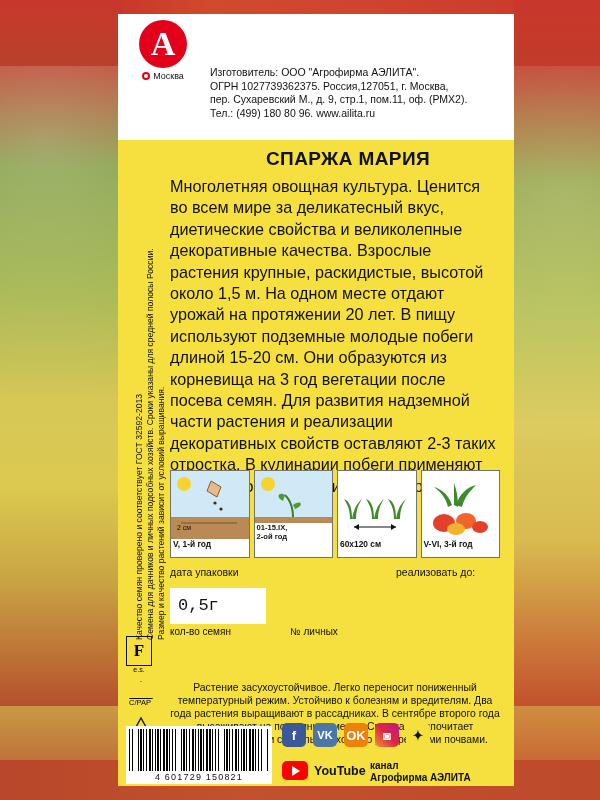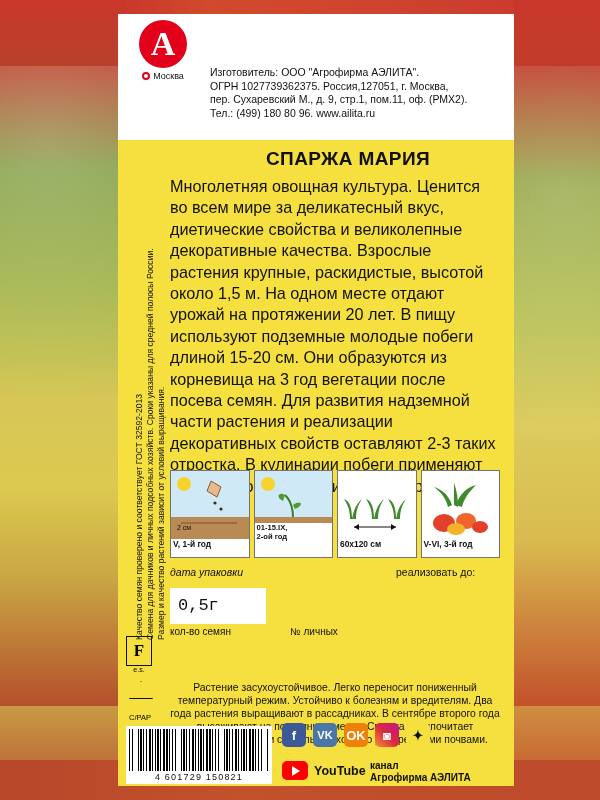--- a/index.html
+++ b/index.html
@@ -38,21 +38,21 @@
   
   .picto{position:absolute;left:170px;top:470px;width:330px;height:88px;display:flex;gap:4px;}
   .pbox{flex:1;background:#ffffff;position:relative;overflow:hidden;border:1px solid #737373;padding-left:36px;}
   .pcap{position:absolute;left:0;right:0;bottom:0;height:18px;background:#ffffff;font-size:8.4px;line-height:9px;color:#111;padding:1px 2px;box-sizing:border-box;font-weight:bold;}
   .sky{position:absolute;left:0;top:0;right:0;height:70px;background:#cfe9f7;}
   .soil{position:absolute;left:0;bottom:18px;right:0;height:22px;background:#b98a54;}
   .sun{position:absolute;width:14px;height:14px;border-radius:50%;background:#f6d32d;}
   .seedrow{position:absolute;left:6px;bottom:26px;font-size:7px;color:#111;}
 
   
-  .lbl-pack{position:absolute;left:170px;top:566px;font-size:10.5px;color:#111;font-style:italic;}
+  .lbl-pack{position:absolute;left:170px;top:566px;font-size:10.5px;color:#111;}
   .lbl-sell{position:absolute;left:396px;top:566px;font-size:10.5px;color:#111;}
 
   
   .wbox{position:absolute;left:170px;top:588px;width:96px;height:36px;background:#ffffff;}
   .wval{position:absolute;left:178px;top:596px;font-size:17px;color:#111;font-family:"Liberation Mono", monospace;}
   .wcap{position:absolute;left:170px;top:626px;font-size:10px;color:#111;}
   .party{position:absolute;left:290px;top:626px;font-size:10px;color:#111;}
 
   
   .bottom-text{position:absolute;left:170px;top:681px;width:330px;font-size:10.4px;line-height:13px;color:#111;text-align:center;}
@@ -62,21 +62,21 @@
   .rot1{left:134px;top:640px;}
   .rot2{left:145px;top:640px;}
 
   
   .ico-col{position:absolute;left:126px;top:636px;width:34px;}
   .ico-f{width:26px;height:30px;border:1.6px solid #111;box-sizing:border-box;display:flex;align-items:center;justify-content:center;font-size:17px;font-weight:bold;font-family:"Liberation Serif",serif;}
   .ico-fsub{font-size:7px;text-align:center;width:26px;}
   .ico-pap{margin-top:8px;width:28px;text-align:center;}
   .pap-tri{width:0;height:0;border-left:11px solid transparent;border-right:11px solid transparent;border-bottom:16px solid transparent;position:relative;margin:0 auto;}
   .pap-tri:before{content:"";position:absolute;left:-11px;top:0;width:22px;height:16px;border:1.4px solid #111;clip-path:polygon(50% 0,100% 100%,0 100%);}
-  .ico-pap span{font-size:7.5px;display:block;margin-top:16px;}
+  .ico-pap span{font-size:7.5px;display:block;margin-top:1px;}
   .ico-rec{margin-top:8px;width:28px;height:26px;margin-left:1px;}
 
   
   .barcode{position:absolute;left:126px;bottom:16px;width:146px;height:58px;background:#ffffff;padding:3px 3px 0 3px;box-sizing:border-box;}
   .bars{height:42px;width:100%;background:repeating-linear-gradient(90deg,#000 0px,#000 1.2px,#fff 1.2px,#fff 2.6px,#000 2.6px,#000 4.4px,#fff 4.4px,#fff 5.6px,#000 5.6px,#000 6.4px,#fff 6.4px,#fff 8.6px);}
   .bc-num{font-size:9px;letter-spacing:1.2px;text-align:center;color:#111;margin-top:1px;font-family:"Liberation Sans",sans-serif;}
 
   
   .social{position:absolute;left:282px;bottom:52px;width:180px;height:26px;display:flex;gap:7px;align-items:center;}
   .sbtn{width:24px;height:24px;border-radius:5px;display:flex;align-items:center;justify-content:center;color:#fff;font-size:13px;font-weight:bold;}

